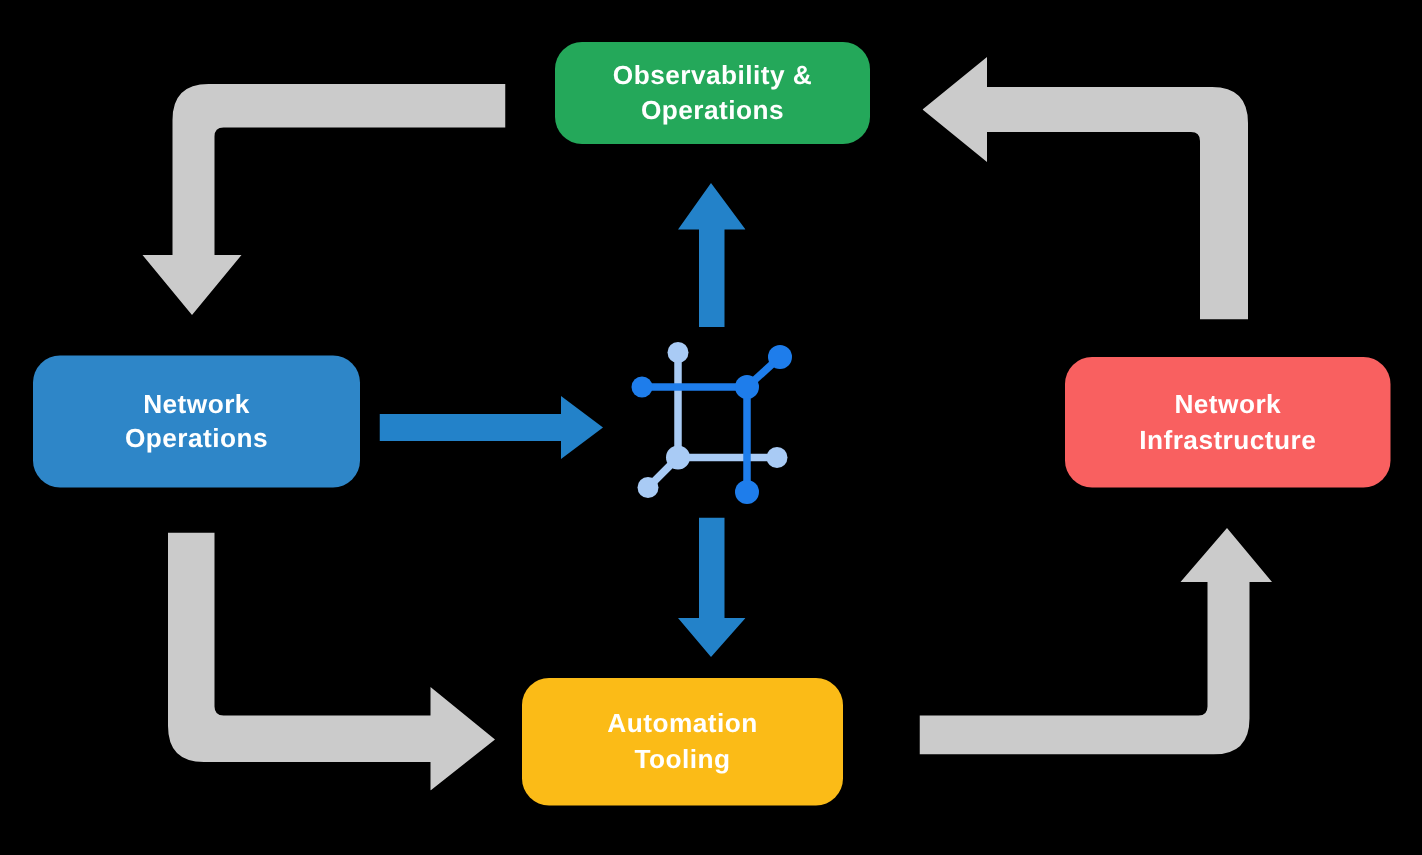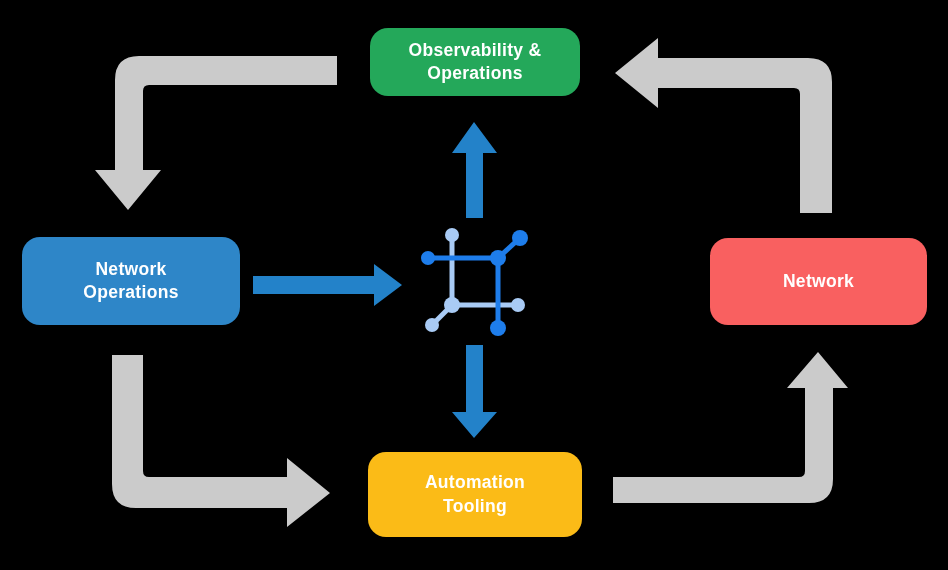--- a/index.html
+++ b/index.html
@@ -20,21 +20,21 @@
     justify-content: center;
     text-align: center;
     font-size: 17.5px;
     font-weight: 700;
     letter-spacing: 0.3px;
     line-height: 1.33;
   }
   .node-observability   { left: 370px; top: 28px;  width: 210px; height: 68px; }
   .node-operations      { left: 22px;  top: 237px; width: 218px; height: 88px; }
   .node-infrastructure  { left: 710px; top: 238px; width: 217px; height: 87px; }
-  .node-automation      { left: 368px; top: 452px; width: 214px; height: 85px; }
+  .node-automation      { left: 348px; top: 452px; width: 214px; height: 85px; }
   .arrow, .icon-svg { position: absolute; display: block; }
   .arrow-tl   { left: 93px;  top: 56px;  }
   .arrow-tr   { left: 615px; top: 38px;  }
   .arrow-bl   { left: 112px; top: 355px; }
   .arrow-br   { left: 613px; top: 352px; }
   .arrow-right{ left: 253px; top: 264px; }
   .arrow-up   { left: 452px; top: 122px; }
   .arrow-down { left: 452px; top: 345px; }
   .icon-svg   { left: 415px; top: 225px; }
 </style>
@@ -101,20 +101,21 @@
     <div>Operations</div>
   </div>
 
   <div class="node node-operations" style="background: rgb(46, 134, 200);">
     <div>Network</div>
     <div>Operations</div>
   </div>
 
   <div class="node node-infrastructure" style="background: rgb(249, 96, 96);">
     <div>Network</div>
+    <div>Infrastructure</div>
   </div>
 
   <div class="node node-automation" style="background: rgb(251, 187, 23);">
     <div>Automation</div>
     <div>Tooling</div>
   </div>
 
 </div>
 
 </body></html>

